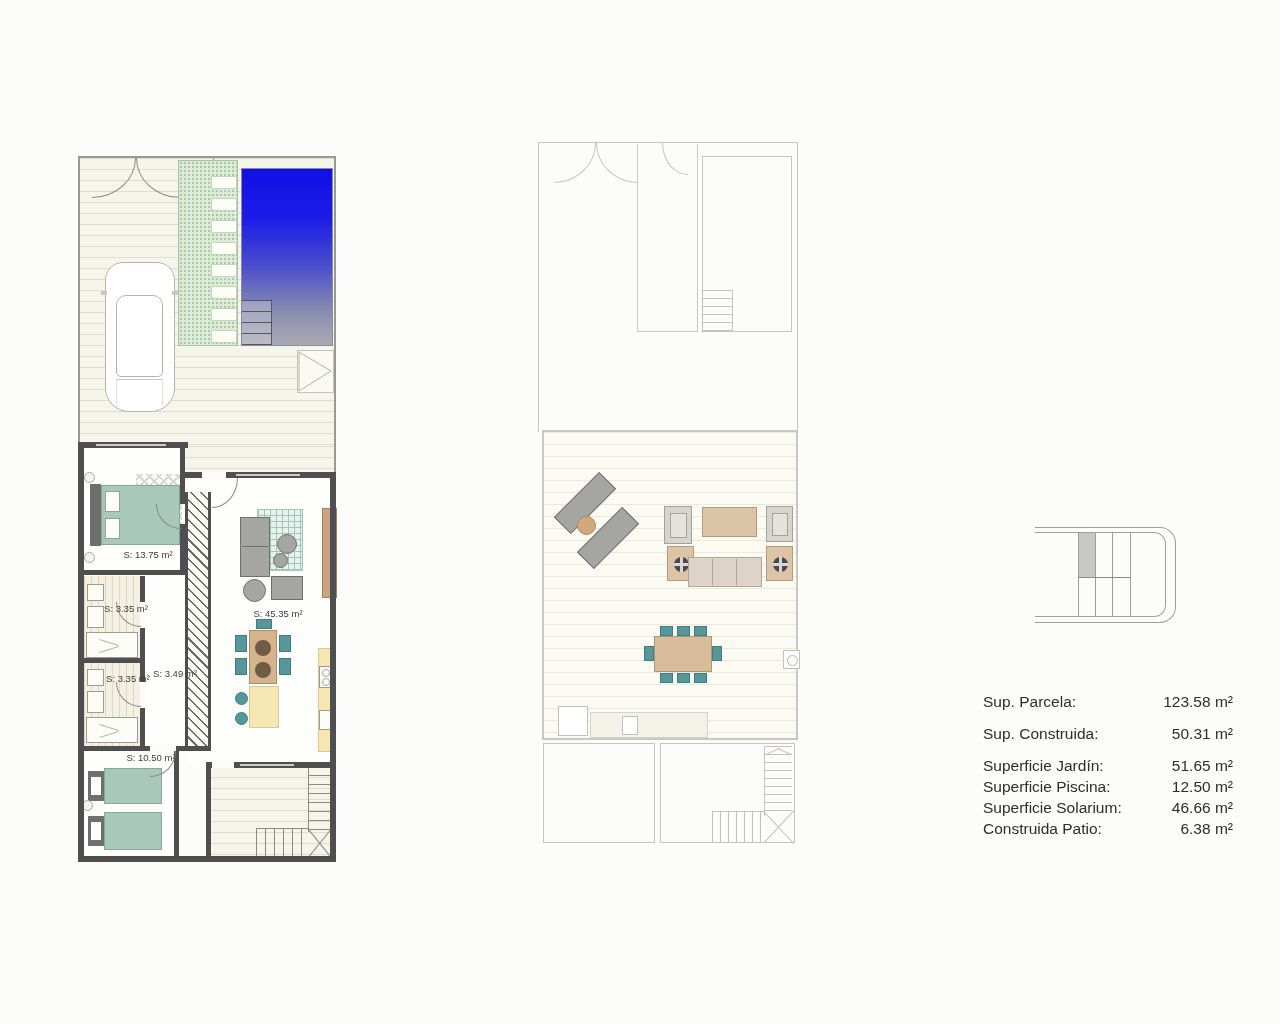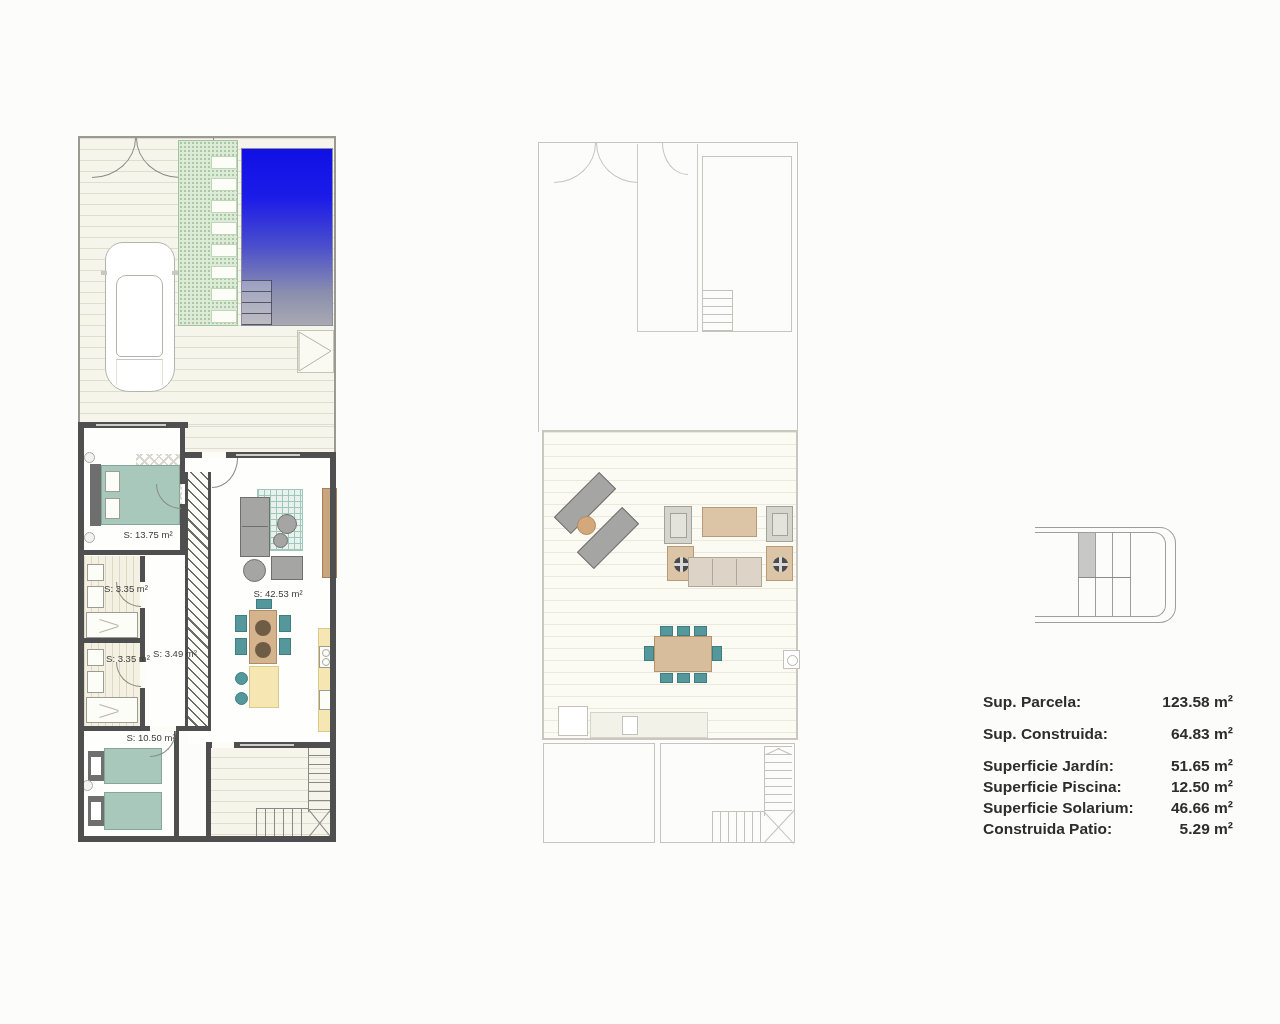--- a/index.html
+++ b/index.html
@@ -54,36 +54,36 @@
   .cross-circle { border-radius:50%;
     background:linear-gradient(90deg,transparent 42%,#d8d8d8 42% 58%,transparent 58%),
                linear-gradient(0deg,transparent 42%,#d8d8d8 42% 58%,transparent 58%),#4a4a4a; }
 
   .rlabel { font-size:9.5px; color:#3c3c3c; white-space:nowrap; text-align:center; }
 
   
   .areas { left:983px; top:692px; width:250px; }
   .arow  { position:static !important; display:flex; justify-content:space-between;
            font-size:15.5px; color:#2d2d2d; line-height:19px; }
-  .arow span { white-space:nowrap;font-weight:bold; }
+  .arow span { white-space:nowrap; }
   .mt-lg { margin-top:13px; } .mt-sm { margin-top:2px; }
 
   .watermark { left:420px; top:496px; width:356px; font-size:23px; font-weight:700; letter-spacing:0.5px;
                text-align:center; color:rgba(185,185,178,0.85);
                text-shadow:1px 1px 0 rgba(255,255,255,0.9), -1px -1px 0 rgba(125,125,118,0.35);
                z-index:50; white-space:nowrap; }
 
   .sd-line { background:#a09f97; }
 </style>
 </head>
 <body>
 
 <div id="canvas">
 
-  <div style="left:78px; top:136px; width:262px; height:706px;">
+  <div style="left:78px; top:156px; width:262px; height:706px;">
 
     <div class="deck" style="left:0;top:0;width:258px;height:292px;border:2px solid #9b9a92;border-bottom:none;"></div>
     <div class="deck" style="left:106px;top:290px;width:152px;height:28px;border-right:2px solid #9b9a92;"></div>
 
     <div class="arc br" style="left:14px;top:2px;width:44px;height:40px;"></div>
     <div class="arc bl" style="left:58px;top:2px;width:44px;height:40px;"></div>
     <div class="arc bl" style="left:135px;top:2px;width:24px;height:32px;"></div>
 
     <div style="left:27px;top:106px;width:70px;height:150px;background:#fff;border:1.5px solid #b4b4ae;border-radius:18px 18px 24px 24px;">
       <div style="left:-5px;top:28px;width:6px;height:4px;background:#c8c8c2;"></div>
@@ -218,21 +218,21 @@
     <div class="arc br" style="left:134px;top:322px;width:26px;height:30px;"></div>
     <div class="arc bl" style="left:78px;top:348px;width:25px;height:25px;"></div>
     <div class="arc bl" style="left:38px;top:446px;width:25px;height:25px;"></div>
     <div class="arc bl" style="left:38px;top:526px;width:25px;height:25px;"></div>
     <div class="arc br" style="left:72px;top:595px;width:26px;height:26px;"></div>
 
     <div class="rlabel" style="left:38px;top:393px;width:64px;">S: 13.75 m²</div>
     <div class="rlabel" style="left:26px;top:447px;width:44px;">S: 3.35 m²</div>
     <div class="rlabel" style="left:26px;top:517px;width:48px;">S: 3.35 m²</div>
     <div class="rlabel" style="left:74px;top:512px;width:46px;">S: 3.49 m²</div>
-    <div class="rlabel" style="left:172px;top:452px;width:56px;">S: 42.53 m²</div>
+    <div class="rlabel" style="left:172px;top:452px;width:56px;">S: 45.35 m²</div>
     <div class="rlabel" style="left:44px;top:596px;width:58px;">S: 10.50 m²</div>
   </div>
 
   <div style="left:538px; top:142px; width:264px; height:706px;">
 
     <div style="left:0;top:0;width:260px;height:290px;border:1.5px solid #c6c5bd;border-bottom:none;"></div>
     <div class="arc br light" style="left:16px;top:1px;width:42px;height:40px;"></div>
     <div class="arc bl light" style="left:58px;top:1px;width:42px;height:40px;"></div>
     <div class="arc bl light" style="left:124px;top:1px;width:26px;height:32px;"></div>
     <div style="left:99px;top:2px;width:1px;height:188px;background:#cbcac2;"></div>
@@ -303,34 +303,34 @@
     <div class="sd-line" style="left:43px;top:50px;width:53px;height:1px;background:#8d8c84;"></div>
   </div>
 
   <div class="areas">
     <div class="arow">
       <span>Sup. Parcela:</span>
       <span>123.58 m²</span>
     </div>
     <div class="arow mt-lg">
       <span>Sup. Construida:</span>
-      <span>64.83 m²</span>
+      <span>50.31 m²</span>
     </div>
     <div class="arow mt-lg">
       <span>Superficie Jardín:</span>
       <span>51.65 m²</span>
     </div>
     <div class="arow mt-sm">
       <span>Superficie Piscina:</span>
       <span>12.50 m²</span>
     </div>
     <div class="arow mt-sm">
       <span>Superficie Solarium:</span>
       <span>46.66 m²</span>
     </div>
     <div class="arow mt-sm">
       <span>Construida Patio:</span>
-      <span>5.29 m²</span>
+      <span>6.38 m²</span>
     </div>
   </div>
 
 
 </div>
 
 </body></html>

